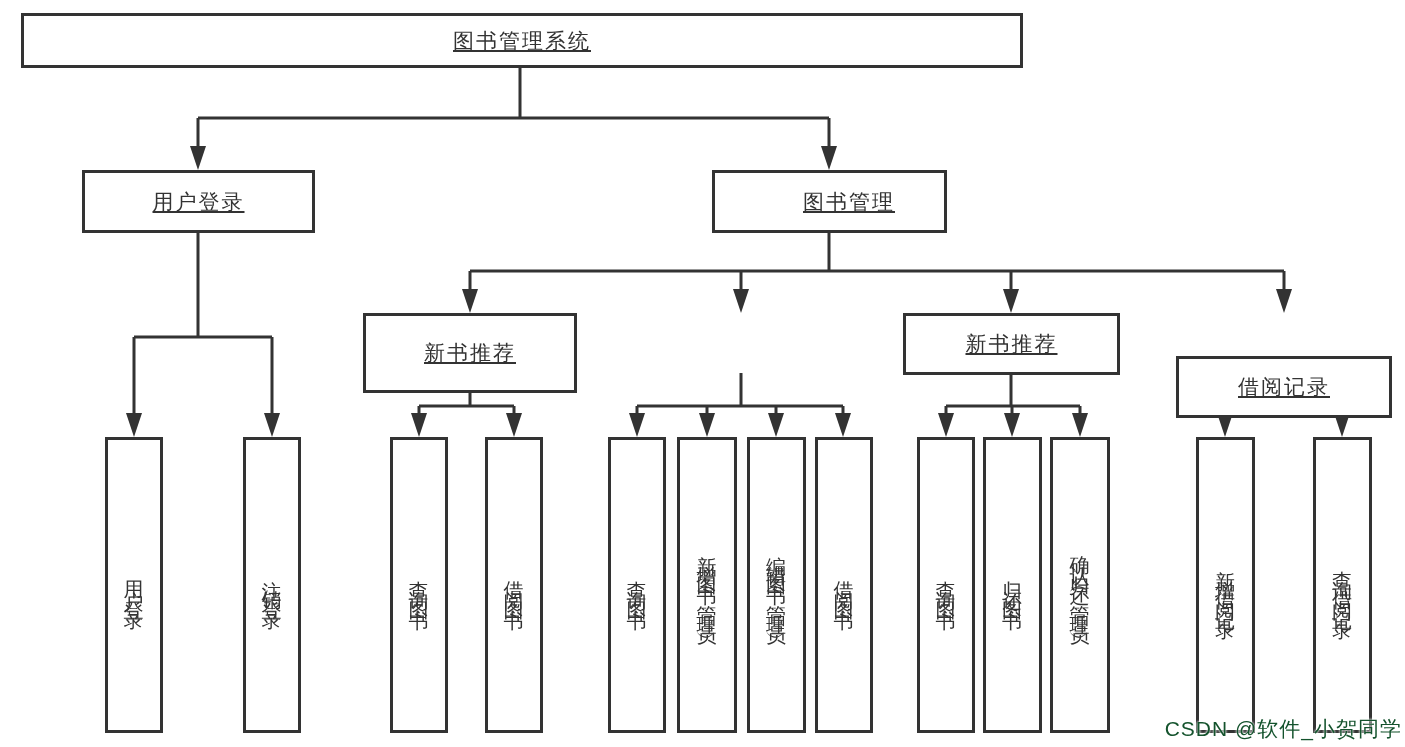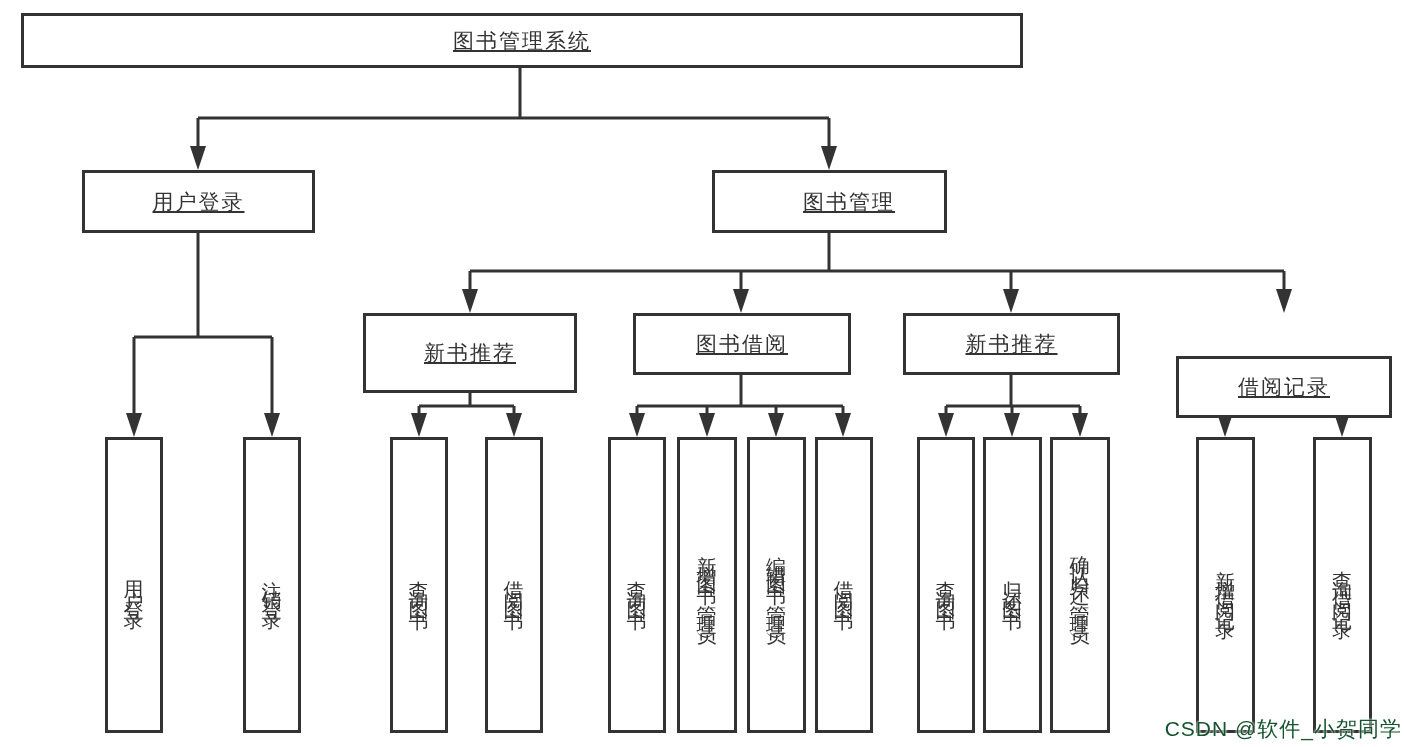--- a/index.html
+++ b/index.html
@@ -110,23 +110,20 @@
   <div class="node h" style="left:82px; top:170px; width:233px; height:63px;">
     <span>用户登录</span>
   </div>
   <div class="node h" style="left:712px; top:170px; width:235px; height:63px;padding-left:39px;">
     <span>图书管理</span>
   </div>
 
   <div class="node h" style="left:363px; top:313px; width:214px; height:80px;">
     <span>新书推荐</span>
   </div>
-  <div class="node h" style="left:633px; top:313px; width:218px; height:62px;">
-    <span>图书借阅</span>
-  </div>
   <div class="node h" style="left:903px; top:313px; width:217px; height:62px;">
     <span>新书推荐</span>
   </div>
   <div class="node h" style="left:1176px; top:313px; width:216px; height:62px;margin-top:43px;">
     <span>借阅记录</span>
   </div>
 
   <div class="node v" style="left:105px;">
     <span class="vtext">用户登录</span>
   </div>

